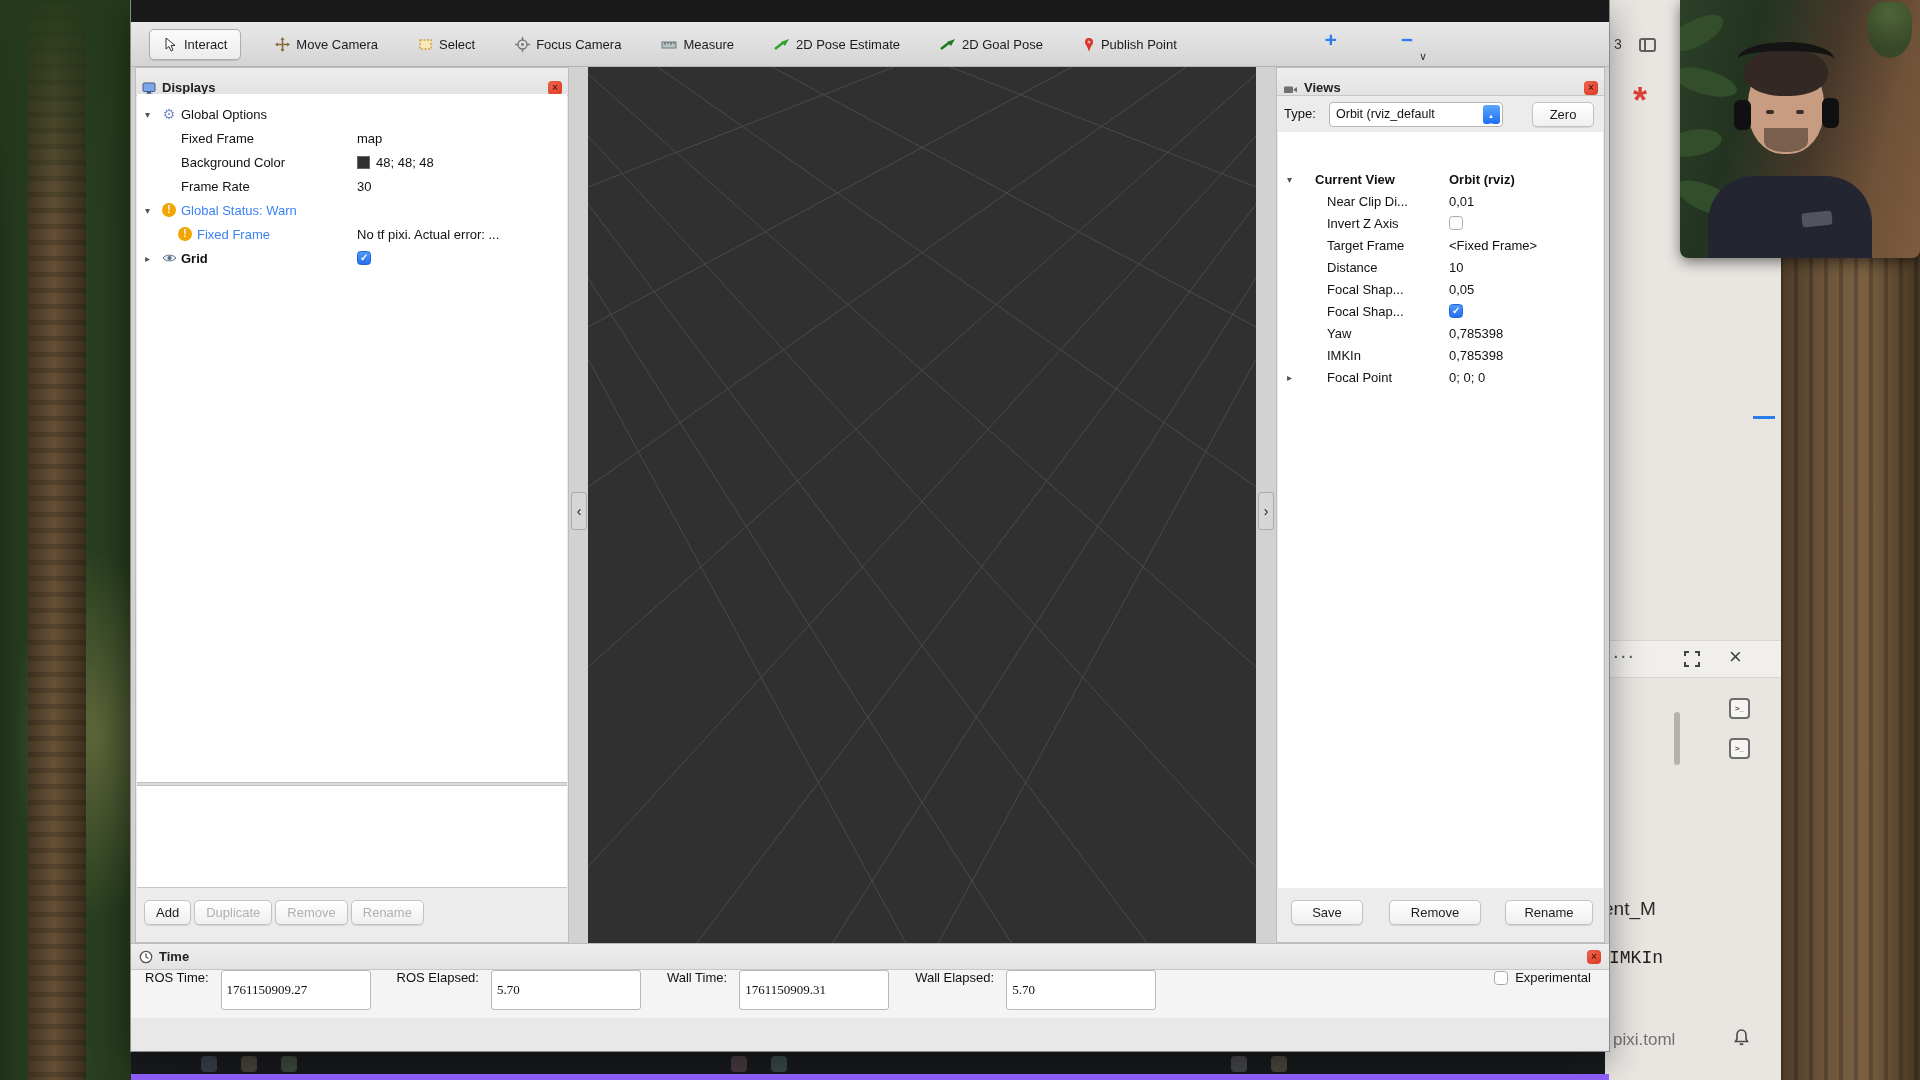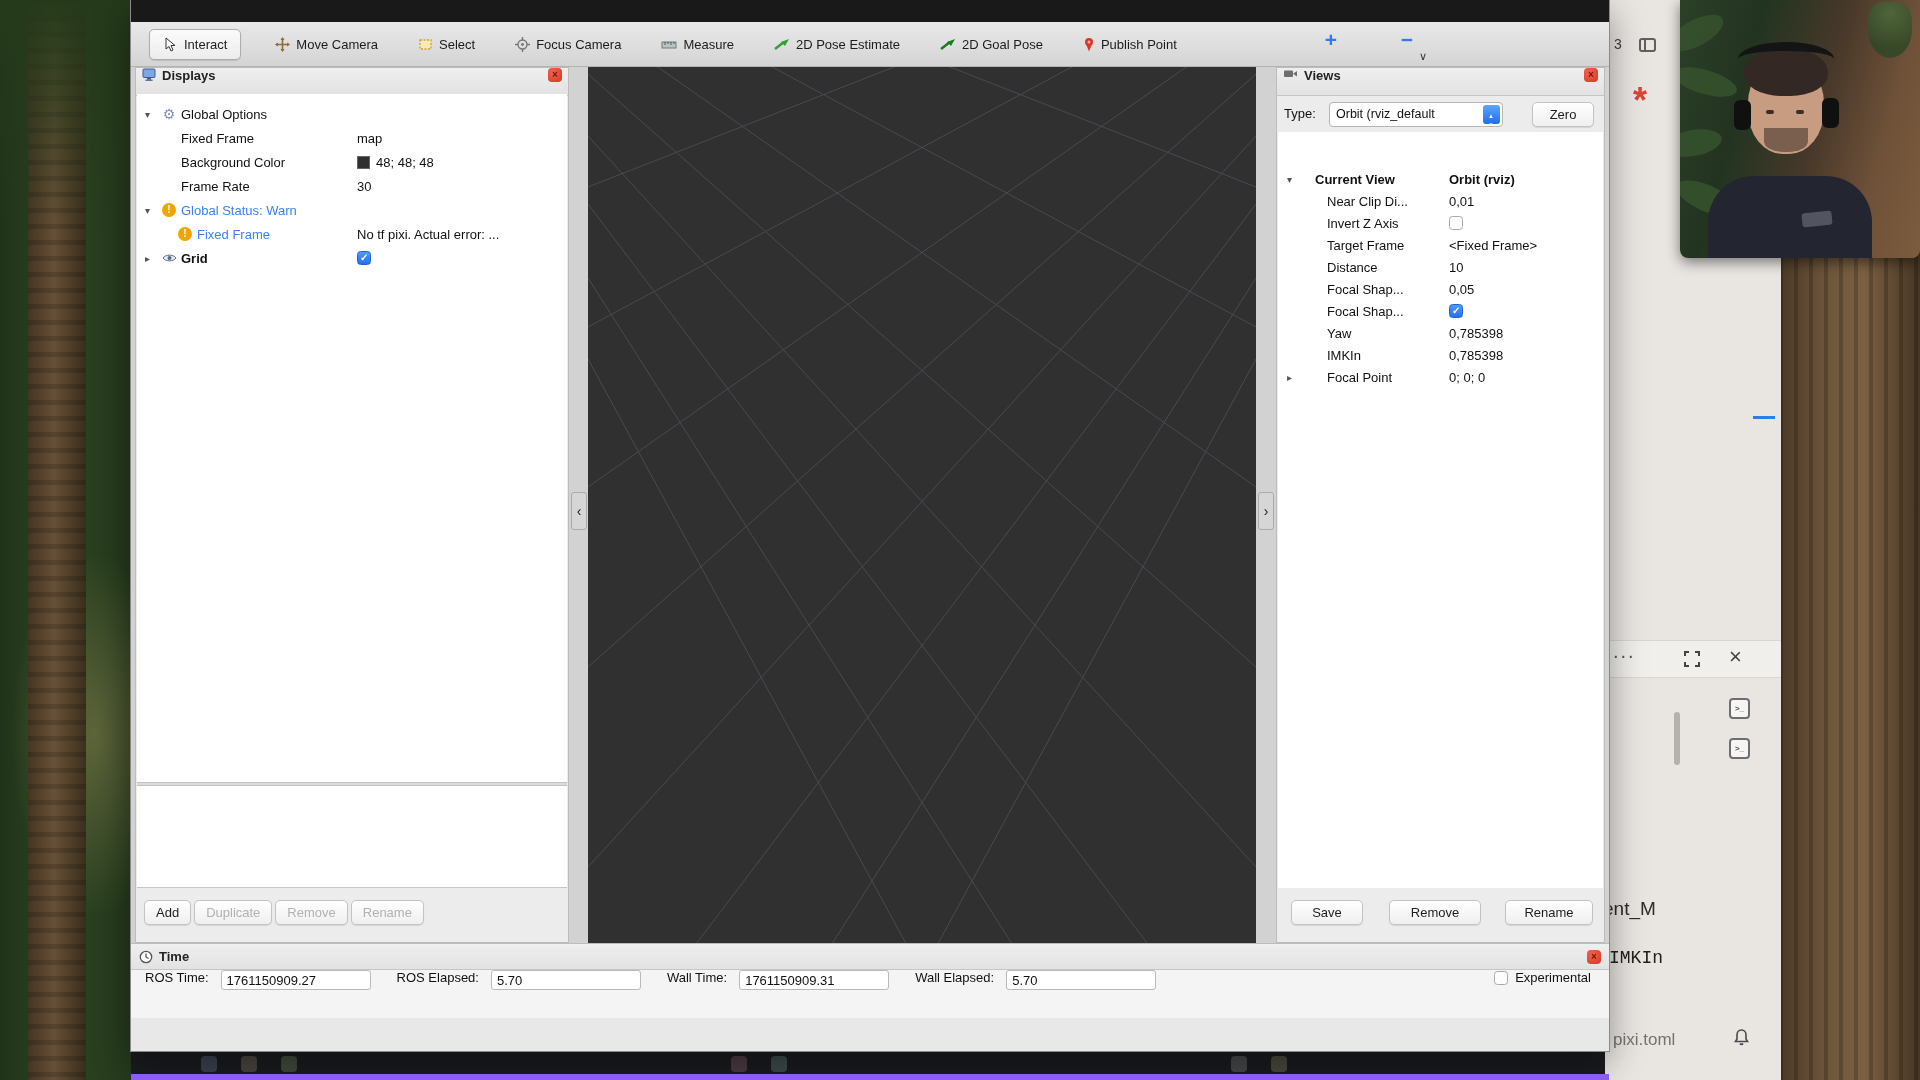--- a/index.html
+++ b/index.html
@@ -76,21 +76,21 @@
   .tool.active { background:linear-gradient(#fbfbfb,#ececec); border:1px solid #adadad; padding:7px 13px; box-shadow:0 1px 1px rgba(0,0,0,.12);align-items:flex-end; }
   .tool-add, .tool-remove { position:absolute; top:6px; font-size:21px; font-weight:bold; color:#2f7bf5; width:24px; text-align:center; }
   .tool-add { left:1188px; } .tool-remove { left:1264px; }
   .tool-chevron { position:absolute; left:1288px; top:28px; font-size:11px; color:#333; }
 
   
   .main { position:absolute; left:0; top:67px; width:1478px; height:876px; background:#d2d2d2; }
   .panel { position:absolute; top:0; height:876px; background:#ececec; border:1px solid #bcbcbc; }
   .displays-panel { left:4px; width:434px; }
   .views-panel { left:1145px; width:329px; }
-  .panel-header { height:28px; background:linear-gradient(#efefef,#e2e2e2); border-bottom:1px solid #c6c6c6; display:flex; align-items:flex-start; padding:0 6px; gap:6px; }
+  .panel-header { height:28px; background:linear-gradient(#efefef,#e2e2e2); border-bottom:1px solid #c6c6c6; display:flex; align-items:flex-end; padding:0 6px; gap:6px; }
   .panel-title { font-size:13px; font-weight:bold; color:#222; flex:1; }
   .close-x { width:14px; height:14px; border-radius:4px; background:radial-gradient(circle at 35% 30%, #f0654e, #d8361f); color:#6e150a; font-size:10px; line-height:13px; text-align:center; font-weight:bold; }
   .close-x::after { content:"×"; }
 
   
   .tree { position:absolute; left:1px; right:1px; top:26px; height:688px; background:#fff; overflow:hidden; padding-top:8px; }
   .trow { position:relative; display:flex; align-items:center; height:24px; }
   .caret { flex:0 0 22px; padding-left:8px; font-size:10px; color:#555; }
   .icn { flex:0 0 20px; display:flex; align-items:center; justify-content:center; }
   .ind1 { margin-left:16px; }
@@ -135,21 +135,21 @@
   .vval { position:absolute; left:171px; right:3px; display:flex; align-items:center; font-size:13px; color:#111; overflow:hidden; white-space:nowrap; }
   .vp-buttons { position:absolute; left:0; top:832px; width:100%; }
   .vp-buttons .mbtn { position:absolute; }
 
   
   .time-panel { position:absolute; left:0; top:943px; width:1478px; height:74px; background:#ececec; border-top:1px solid #bcbcbc; }
   .time-header { height:26px; background:linear-gradient(#efefef,#e2e2e2); border-bottom:1px solid #c6c6c6; display:flex; align-items:center; padding:7px 8px; gap:6px; }
   .time-header .panel-title { flex:1; font-weight:bold; }
   .time-body { position:absolute; left:0; top:26px; width:100%; height:48px; background:#f4f4f4; display:flex; align-items:flex-start; padding:0 14px; gap:12px; }
   .tfield-label { font-size:13px; color:#111; white-space:nowrap; }
-  .tfield { width:150px; height:20px; border:1px solid #b9b9b9; border-radius:3px; background:#fff; font-size:13px; color:#111; padding-left:5px; font-family:Liberation Sans, sans-serif; margin-right:14px; }
+  .tfield { width:150px; height:40px; border:1px solid #b9b9b9; border-radius:3px; background:#fff; font-size:13px; color:#111; padding-left:5px; font-family:Liberation Serif, serif; margin-right:14px; }
   .experimental { margin-left:auto; display:flex; align-items:center; gap:7px; padding-right:4px; }
   .experimental .lbl { font-size:13px; color:#111; }
 
   
   .statusbar { position:absolute; left:0; top:1074px; width:1478px; height:34px; background:#8b5cf6; }
   .reset-btn { position:absolute; left:10px; top:6px; padding:2px 9px; font-size:12px; }
   .fps { position:absolute; right:26px; top:9px; font-size:13px; color:#222; }
 
   .clock-ic, .mon-ic, .eye-ic { display:inline-flex; }
   svg { display:block; }

